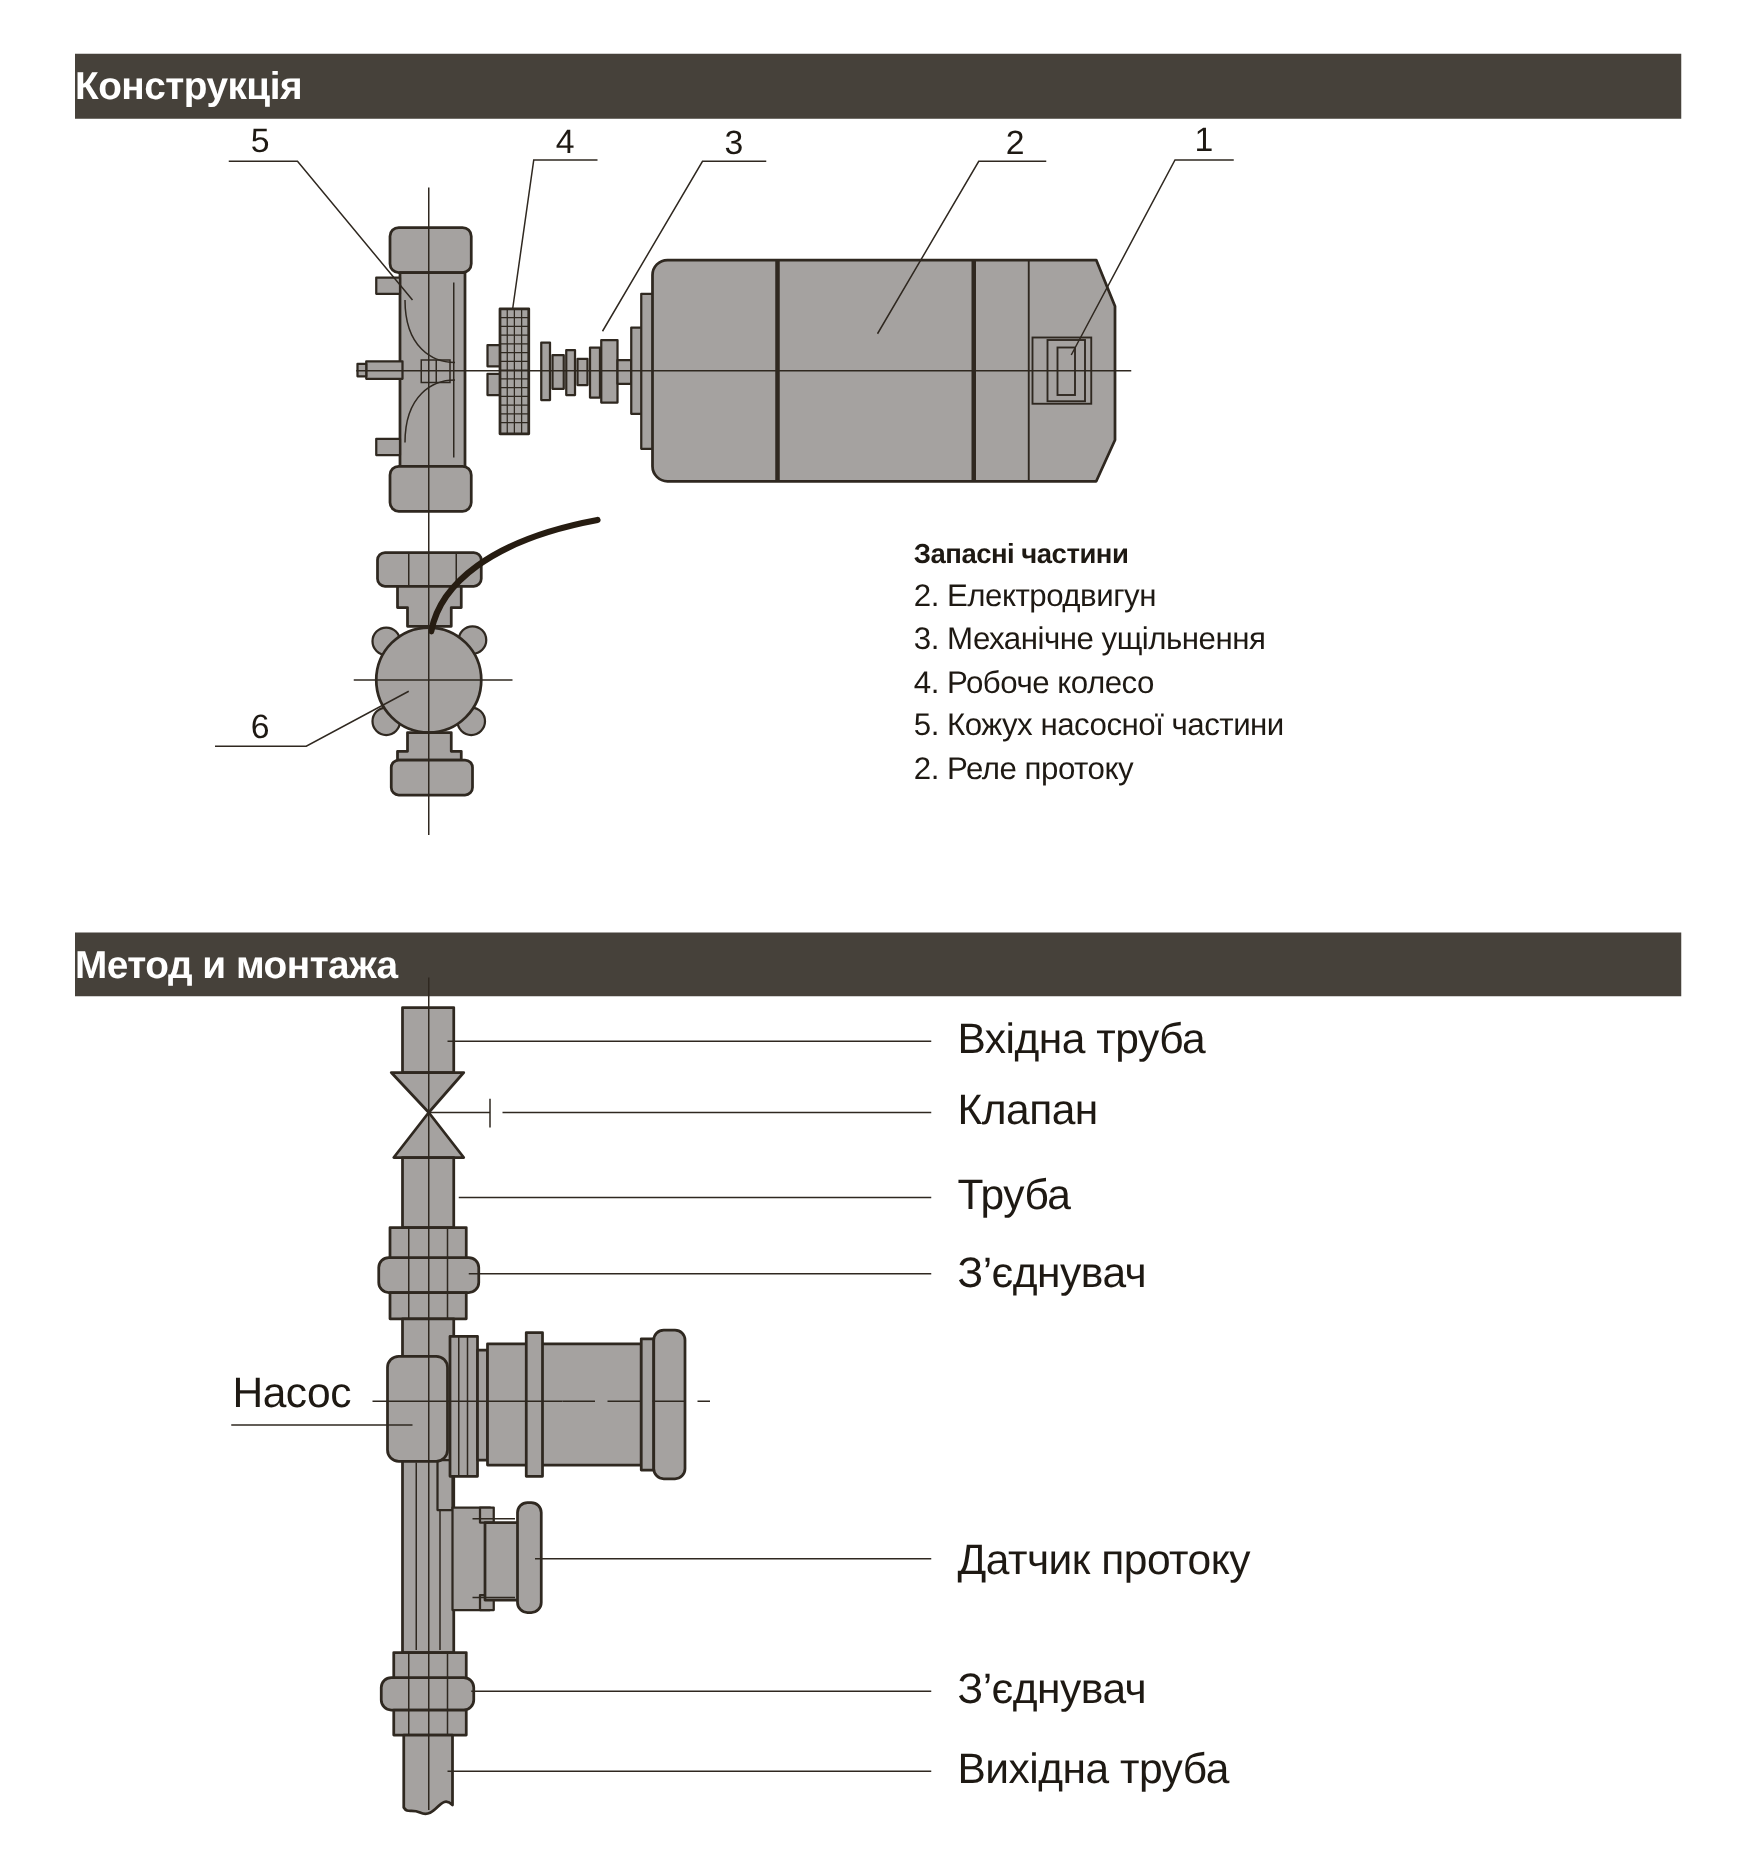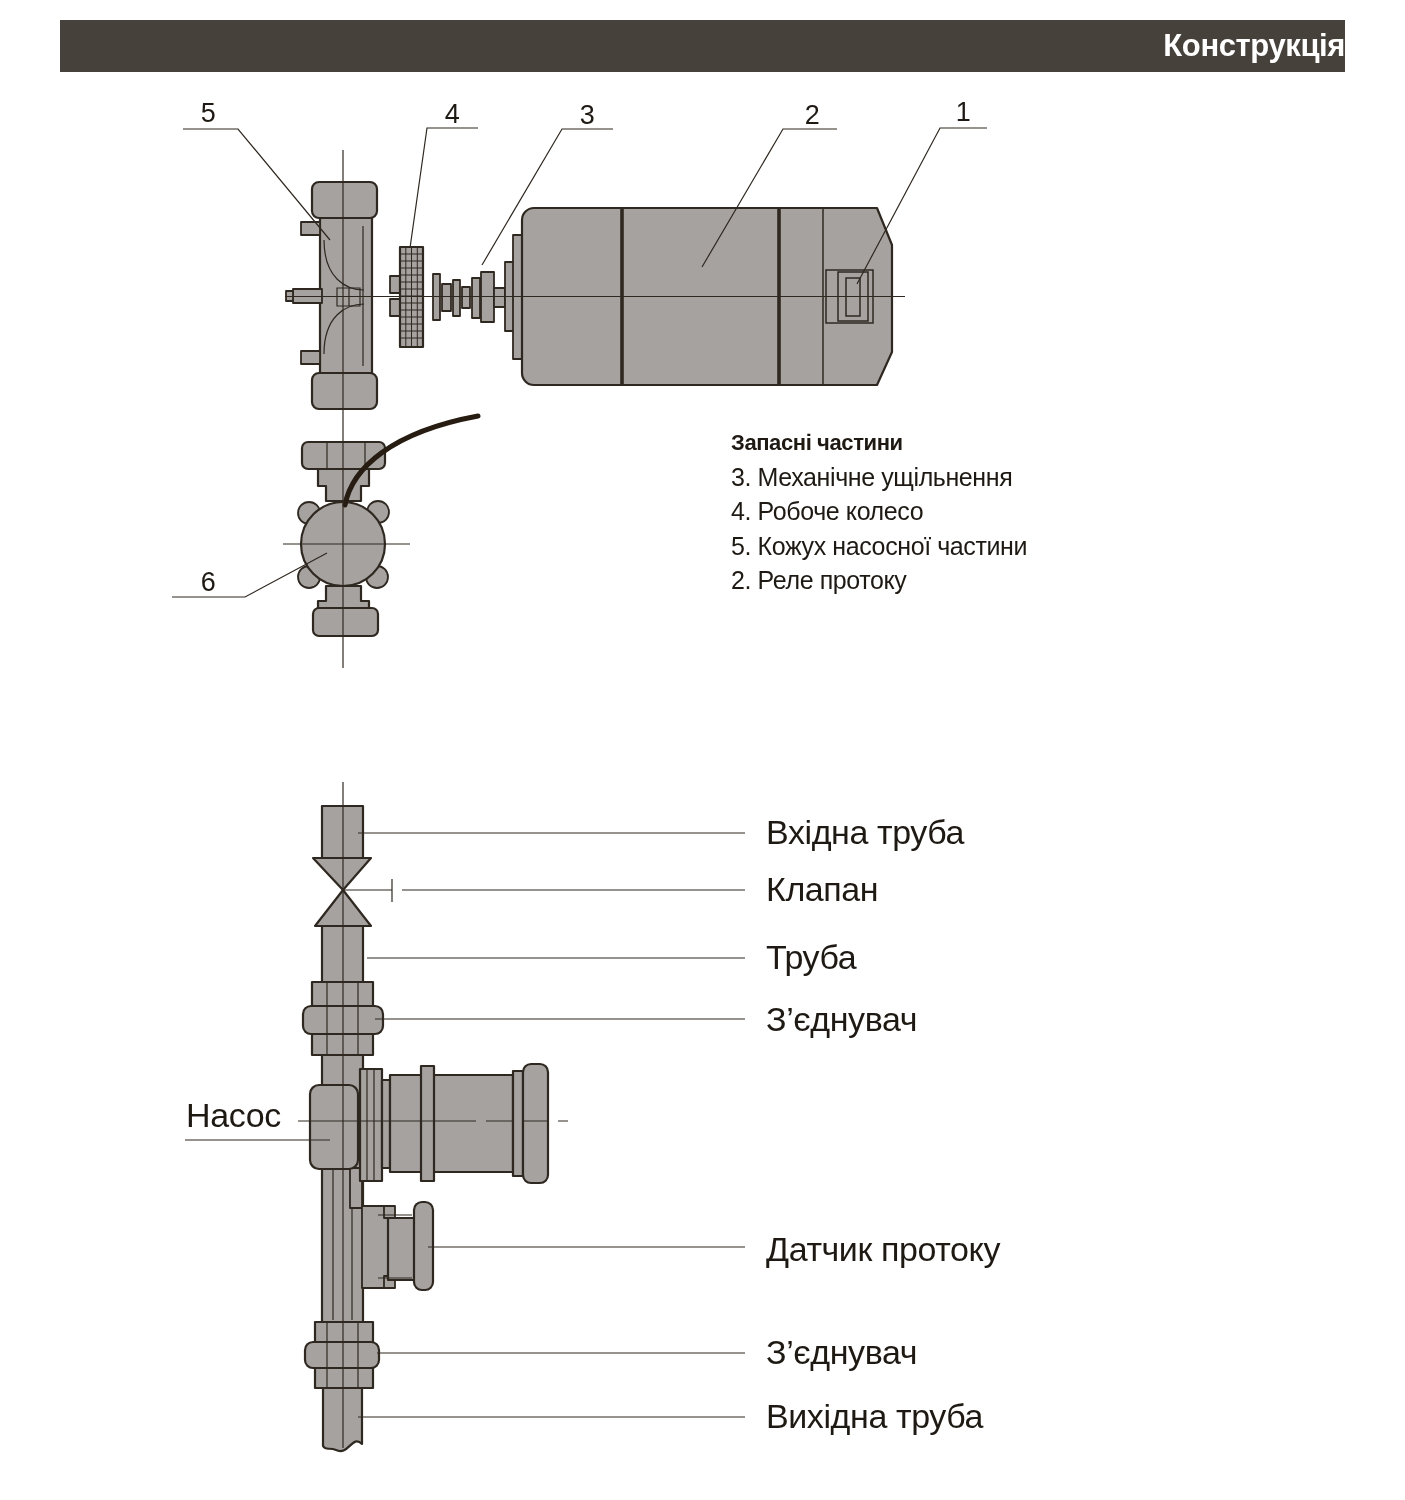--- a/index.html
+++ b/index.html
@@ -3,21 +3,21 @@
 <meta charset="utf-8">
 <style>
   html,body{margin:0;padding:0;background:#ffffff;}
   .page{
     position:relative;width:1405px;height:1500px;background:#ffffff;
     font-family:"Liberation Sans",sans-serif;color:#1e1913;overflow:hidden;
     letter-spacing:-0.4px;
   }
   .bar{
     position:absolute;left:60px;width:1285px;height:52px;background:#46413a;
-    display:flex;align-items:center;justify-content:flex-end;
+    display:flex;align-items:center;justify-content:flex-start;margin-top:23px;
   }
   .bar .bar-title{color:#ffffff;font-weight:bold;font-size:31px;}
   .num{
     position:absolute;font-size:27px;color:#1e1913;
     transform:translate(-50%,-50%);
   }
   .rlabel{
     position:absolute;font-size:34px;color:#1e1913;white-space:nowrap;
     transform:translateY(-50%);
   }
@@ -122,26 +122,30 @@
 
   <span class="num" style="left:208px;top:113px;">5</span>
   <span class="num" style="left:452px;top:114px;">4</span>
   <span class="num" style="left:587px;top:115px;">3</span>
   <span class="num" style="left:812px;top:115px;">2</span>
   <span class="num" style="left:963px;top:112px;">1</span>
   <span class="num" style="left:208px;top:582px;">6</span>
 
   <div class="spares">
     <div class="title">Запасні частини</div>
+    <div class="item">2. Електродвигун</div>
     <div class="item">3. Механічне ущільнення</div>
     <div class="item">4. Робоче колесо</div>
     <div class="item">5. Кожух насосної частини</div>
     <div class="item">2. Реле протоку</div>
   </div>
 
+  <div class="bar" style="top:723px;height:51px;">
+    <span class="bar-title">Метод и монтажа</span>
+  </div>
 
   <svg class="draw" style="top:775px;" width="1405" height="725" viewBox="0 775 1405 725">
 
     <rect class="part" x="322" y="806" width="41" height="52"></rect>
 
     <g>
       <path class="part" d="M313,858 H371 L343,890 Z"></path>
       <path class="part" d="M343,890 L315,926 H371 Z"></path>
       <path class="ln-thin" d="M343,890 H392 M392,879 V902"></path>
     </g>

